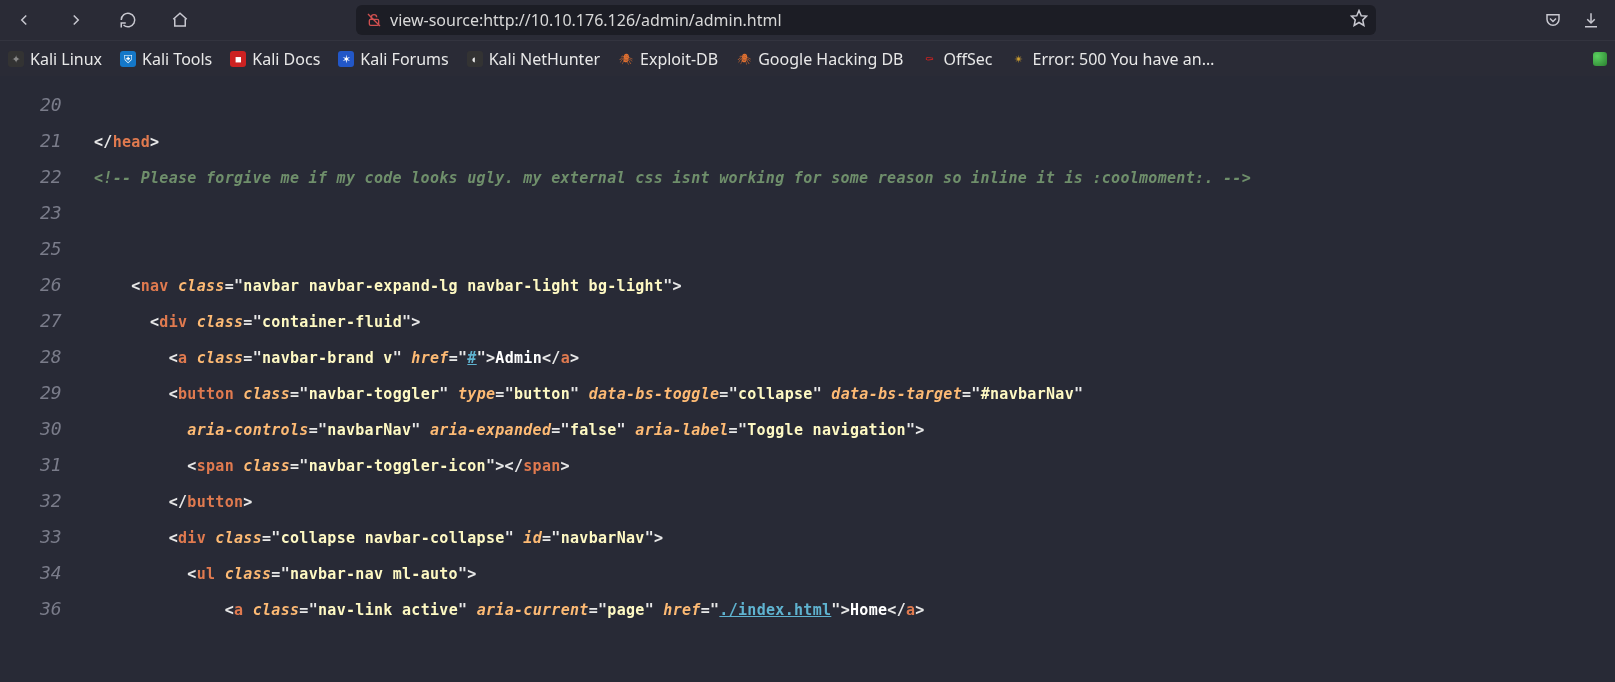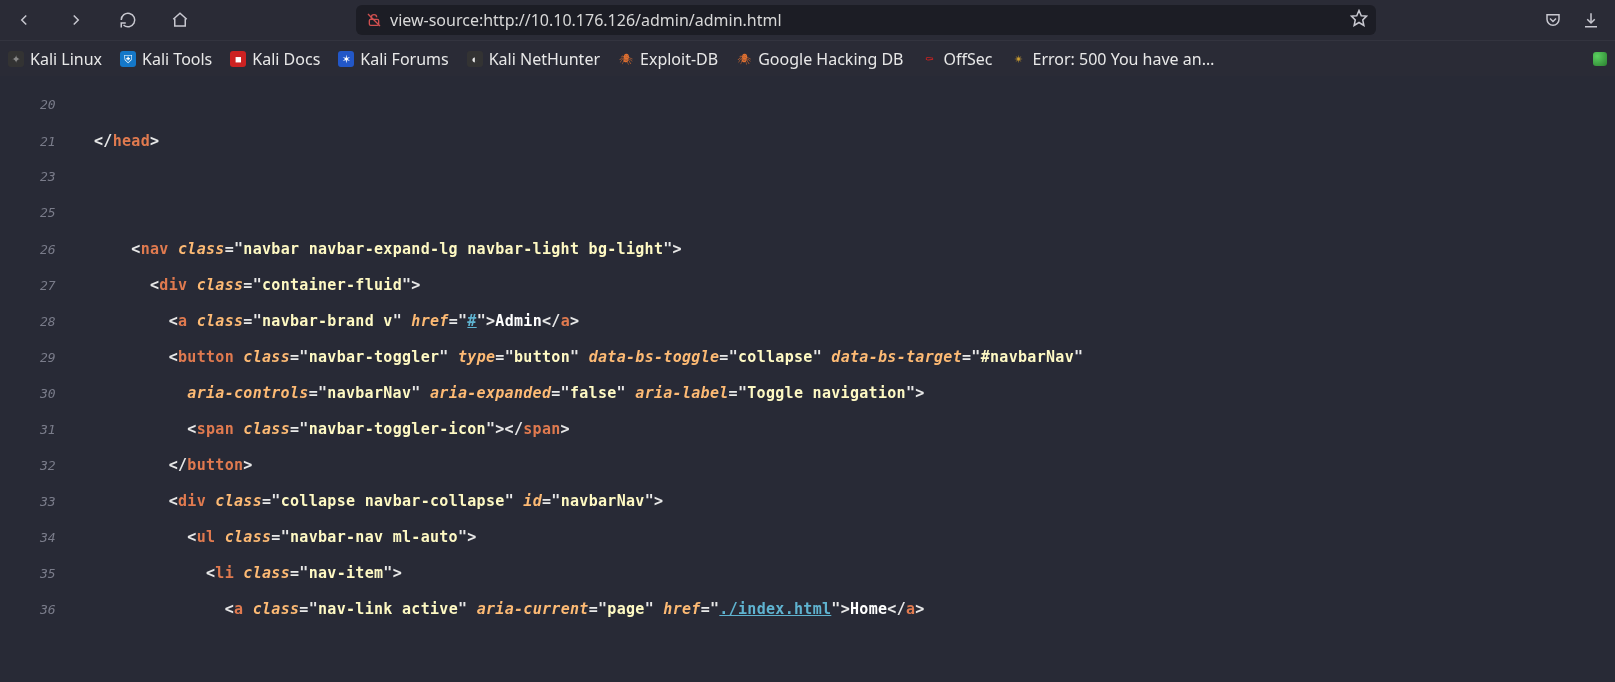--- a/index.html
+++ b/index.html
@@ -103,21 +103,21 @@
     display: flex;
     align-items: baseline;
     height: 18px;
     line-height: 18px;
   }
   .ln {
     width: 44px;
     text-align: right;
     color: #7a7c8a;
     padding-right: 14px;
-    font-size: 13px;
+    font-size: 18px;
     font-style: italic;
     flex-shrink: 0;
     user-select: none;
     padding-left: 40px;
   }
   .code {
     letter-spacing: 0.3px;
     font-weight: 600;
     font-size: 15px;
     margin-left: 40px;
@@ -223,32 +223,32 @@
       <span class="ico ico-err">✴</span>
       <span>Error: 500 You have an…</span>
     </div>
   <span class="ext-dot"></span>
 </div>
 
 <div class="source">
 <div class="linewrap">
 <div class="line"><span class="ln">20</span><span class="code"></span></div>
 <div class="line"><span class="ln">21</span><span class="code"><span class="c-punc">&lt;/</span><span class="c-tag">head</span><span class="c-punc">&gt;</span></span></div>
+<div class="line"><span class="ln">22</span><span class="code"><span class="c-com">&lt;!-- Please forgive me if my code looks ugly. my external css isnt working for some reason so inline it is :coolmoment:. --&gt;</span></span></div>
 <div class="line"><span class="ln">23</span><span class="code"></span></div>
 <div class="line"><span class="ln">25</span><span class="code"></span></div>
 <div class="line"><span class="ln">26</span><span class="code">    <span class="c-punc">&lt;</span><span class="c-tag">nav</span> <span class="c-attr">class</span><span class="c-punc">="</span><span class="c-str">navbar navbar-expand-lg navbar-light bg-light</span><span class="c-punc">"&gt;</span></span></div>
 <div class="line"><span class="ln">27</span><span class="code">      <span class="c-punc">&lt;</span><span class="c-tag">div</span> <span class="c-attr">class</span><span class="c-punc">="</span><span class="c-str">container-fluid</span><span class="c-punc">"&gt;</span></span></div>
 <div class="line"><span class="ln">28</span><span class="code">        <span class="c-punc">&lt;</span><span class="c-tag">a</span> <span class="c-attr">class</span><span class="c-punc">="</span><span class="c-str">navbar-brand v</span><span class="c-punc">"</span> <span class="c-attr">href</span><span class="c-punc">="</span><span class="c-link">#</span><span class="c-punc">"&gt;</span><span class="c-txt">Admin</span><span class="c-punc">&lt;/</span><span class="c-tag">a</span><span class="c-punc">&gt;</span></span></div>
 <div class="line"><span class="ln">29</span><span class="code">        <span class="c-punc">&lt;</span><span class="c-tag">button</span> <span class="c-attr">class</span><span class="c-punc">="</span><span class="c-str">navbar-toggler</span><span class="c-punc">"</span> <span class="c-attr">type</span><span class="c-punc">="</span><span class="c-str">button</span><span class="c-punc">"</span> <span class="c-attr">data-bs-toggle</span><span class="c-punc">="</span><span class="c-str">collapse</span><span class="c-punc">"</span> <span class="c-attr">data-bs-target</span><span class="c-punc">="</span><span class="c-str">#navbarNav</span><span class="c-punc">"</span></span></div>
 <div class="line"><span class="ln">30</span><span class="code">          <span class="c-attr">aria-controls</span><span class="c-punc">="</span><span class="c-str">navbarNav</span><span class="c-punc">"</span> <span class="c-attr">aria-expanded</span><span class="c-punc">="</span><span class="c-str">false</span><span class="c-punc">"</span> <span class="c-attr">aria-label</span><span class="c-punc">="</span><span class="c-str">Toggle navigation</span><span class="c-punc">"&gt;</span></span></div>
 <div class="line"><span class="ln">31</span><span class="code">          <span class="c-punc">&lt;</span><span class="c-tag">span</span> <span class="c-attr">class</span><span class="c-punc">="</span><span class="c-str">navbar-toggler-icon</span><span class="c-punc">"&gt;&lt;/</span><span class="c-tag">span</span><span class="c-punc">&gt;</span></span></div>
 <div class="line"><span class="ln">32</span><span class="code">        <span class="c-punc">&lt;/</span><span class="c-tag">button</span><span class="c-punc">&gt;</span></span></div>
 <div class="line"><span class="ln">33</span><span class="code">        <span class="c-punc">&lt;</span><span class="c-tag">div</span> <span class="c-attr">class</span><span class="c-punc">="</span><span class="c-str">collapse navbar-collapse</span><span class="c-punc">"</span> <span class="c-attr">id</span><span class="c-punc">="</span><span class="c-str">navbarNav</span><span class="c-punc">"&gt;</span></span></div>
 <div class="line"><span class="ln">34</span><span class="code">          <span class="c-punc">&lt;</span><span class="c-tag">ul</span> <span class="c-attr">class</span><span class="c-punc">="</span><span class="c-str">navbar-nav ml-auto</span><span class="c-punc">"&gt;</span></span></div>
-<div class="line"><span class="ln">35</span><span class="code">            <span class="c-punc">&lt;</span><span class="c-tag">li</span> <span class="c-attr">class</span><span class="c-punc">="</span><span class="c-str">nav-item</span><span class="c-punc">"&gt;</span></span></div>
 <div class="line"><span class="ln">36</span><span class="code">              <span class="c-punc">&lt;</span><span class="c-tag">a</span> <span class="c-attr">class</span><span class="c-punc">="</span><span class="c-str">nav-link active</span><span class="c-punc">"</span> <span class="c-attr">aria-current</span><span class="c-punc">="</span><span class="c-str">page</span><span class="c-punc">"</span> <span class="c-attr">href</span><span class="c-punc">="</span><span class="c-link">./index.html</span><span class="c-punc">"&gt;</span><span class="c-txt">Home</span><span class="c-punc">&lt;/</span><span class="c-tag">a</span><span class="c-punc">&gt;</span></span></div>
 
 
 
 
 
 
 
 
 

